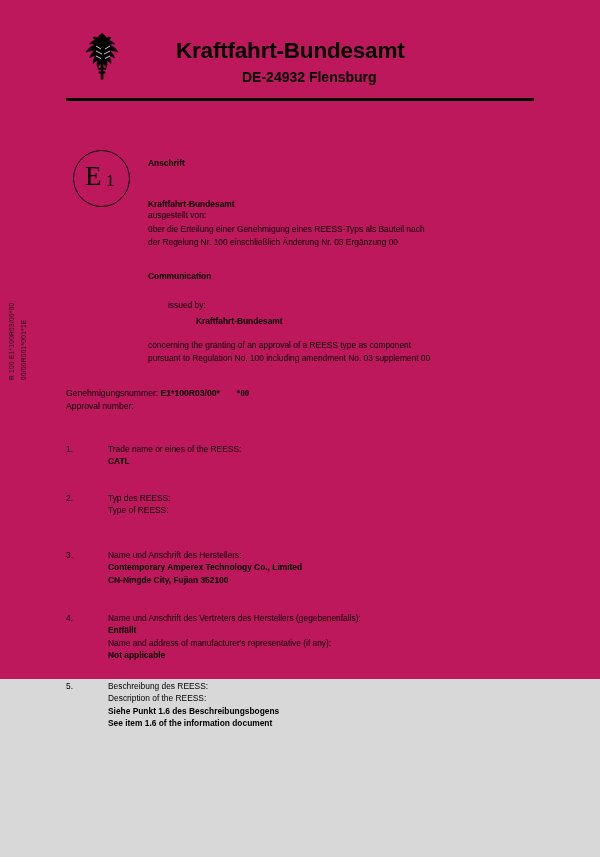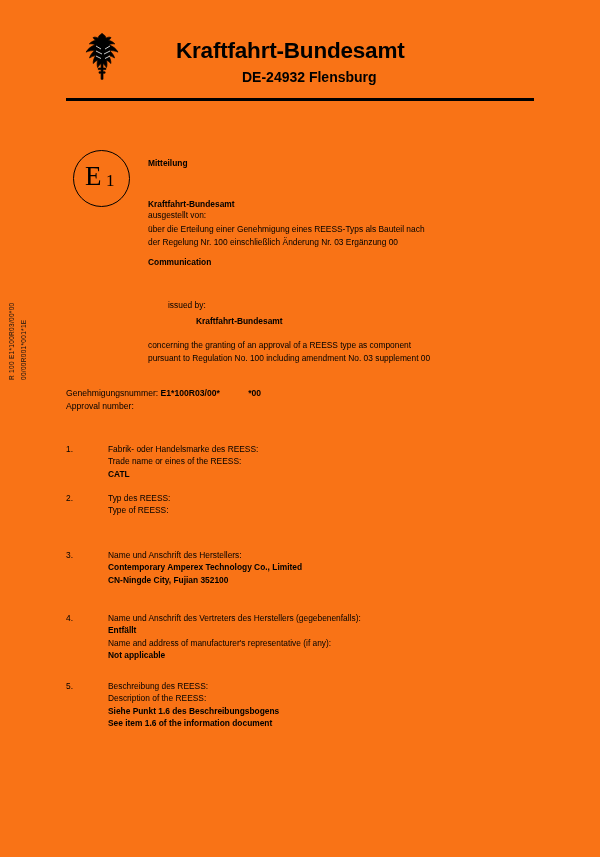--- a/index.html
+++ b/index.html
@@ -9,22 +9,22 @@
   }
   body {
     width: 600px;
     height: 857px;
     font-family: "Liberation Sans", sans-serif;
     overflow: hidden;
   }
   .page {
     position: relative;
     width: 600px;
-    height: 857px;
-    background: #f97316;
+    height: 679px;
+    background: #be185d;
     box-sizing: border-box;
   }
 
   
   .side-text {
     position: absolute;
     left: 8px;
     top: 380px;
     font-size: 6.5px;
     letter-spacing: 0.3px;
@@ -121,41 +121,42 @@
     font-size: 8.4px;
     color: #000;
     line-height: 12.5px;
   }
   .b-bold { font-weight: bold; }
 
   .t-mitteilung { top: 157px; }
   .t-ausgestellt { top: 183px; margin-top: 26px; }
   .t-kba1 { top: 198px; }
   .t-uber { top: 223px; width: 390px; }
-  .t-comm { top: 256px; }
+  .t-comm { top: 270px; }
   .t-issued { top: 299px; margin-left: 20px; }
   .t-kba2 { left: 196px; top: 315px; }
   .t-concerning { top: 339px; width: 390px; }
 
   
   .approval {
     position: absolute;
     left: 66px;
     top: 387px;
     font-size: 8.6px;
     color: #000;
     line-height: 13px;
   }
   .approval .num {
     font-weight: bold;
   }
   .approval .suffix {
     font-weight: bold;
     display: inline-block;
-    margin-left: 26px;
+    margin-left: 14px;
+    font-family: Liberation Serif, serif;
   }
 
   
   .item {
     position: absolute;
     font-size: 8.4px;
     color: #000;
     line-height: 12.3px;
   }
   .item .idx {
@@ -198,21 +199,21 @@
     <div class="header-title">Kraftfahrt-Bundesamt</div>
     <div class="header-sub">DE-24932 Flensburg</div>
   </div>
   <div class="header-rule"></div>
 
   <div class="e-circle">
     <span class="e-letter">E</span>
     <span class="e-num">1</span>
   </div>
 
-  <div class="block t-mitteilung b-bold">Mitteilung</div>
+  <div class="block t-mitteilung b-bold">Anschrift</div>
   <div class="block t-ausgestellt">ausgestellt von:</div>
   <div class="block t-kba1 b-bold">Kraftfahrt-Bundesamt</div>
   <div class="block t-uber">
     <span class="line">über die Erteilung einer Genehmigung eines REESS-Typs als Bauteil nach</span>
     <span class="line">der Regelung Nr. 100 einschließlich Änderung Nr. 03 Ergänzung 00</span>
   </div>
 
   <div class="block t-comm b-bold">Communication</div>
   <div class="block t-issued">issued by:</div>
   <div class="block t-kba2 b-bold">Kraftfahrt-Bundesamt</div>
@@ -226,21 +227,20 @@
       <span>Genehmigungsnummer:</span>
       <span class="num">E1*100R03/00*</span>
       <span class="suffix">*00</span>
     </div>
     <div>Approval number:</div>
   </div>
 
   <div class="item item-1">
     <span class="idx">1.</span>
     <span class="body">
-      <span class="line">Fabrik- oder Handelsmarke des REESS:</span>
       <span class="line">Trade name or eines of the REESS:</span>
       <span class="line bold">CATL</span>
     </span>
   </div>
 
   <div class="item item-2">
     <span class="idx">2.</span>
     <span class="body">
       <span class="line">Typ des REESS:</span>
       <span class="line">Type of REESS:</span>

